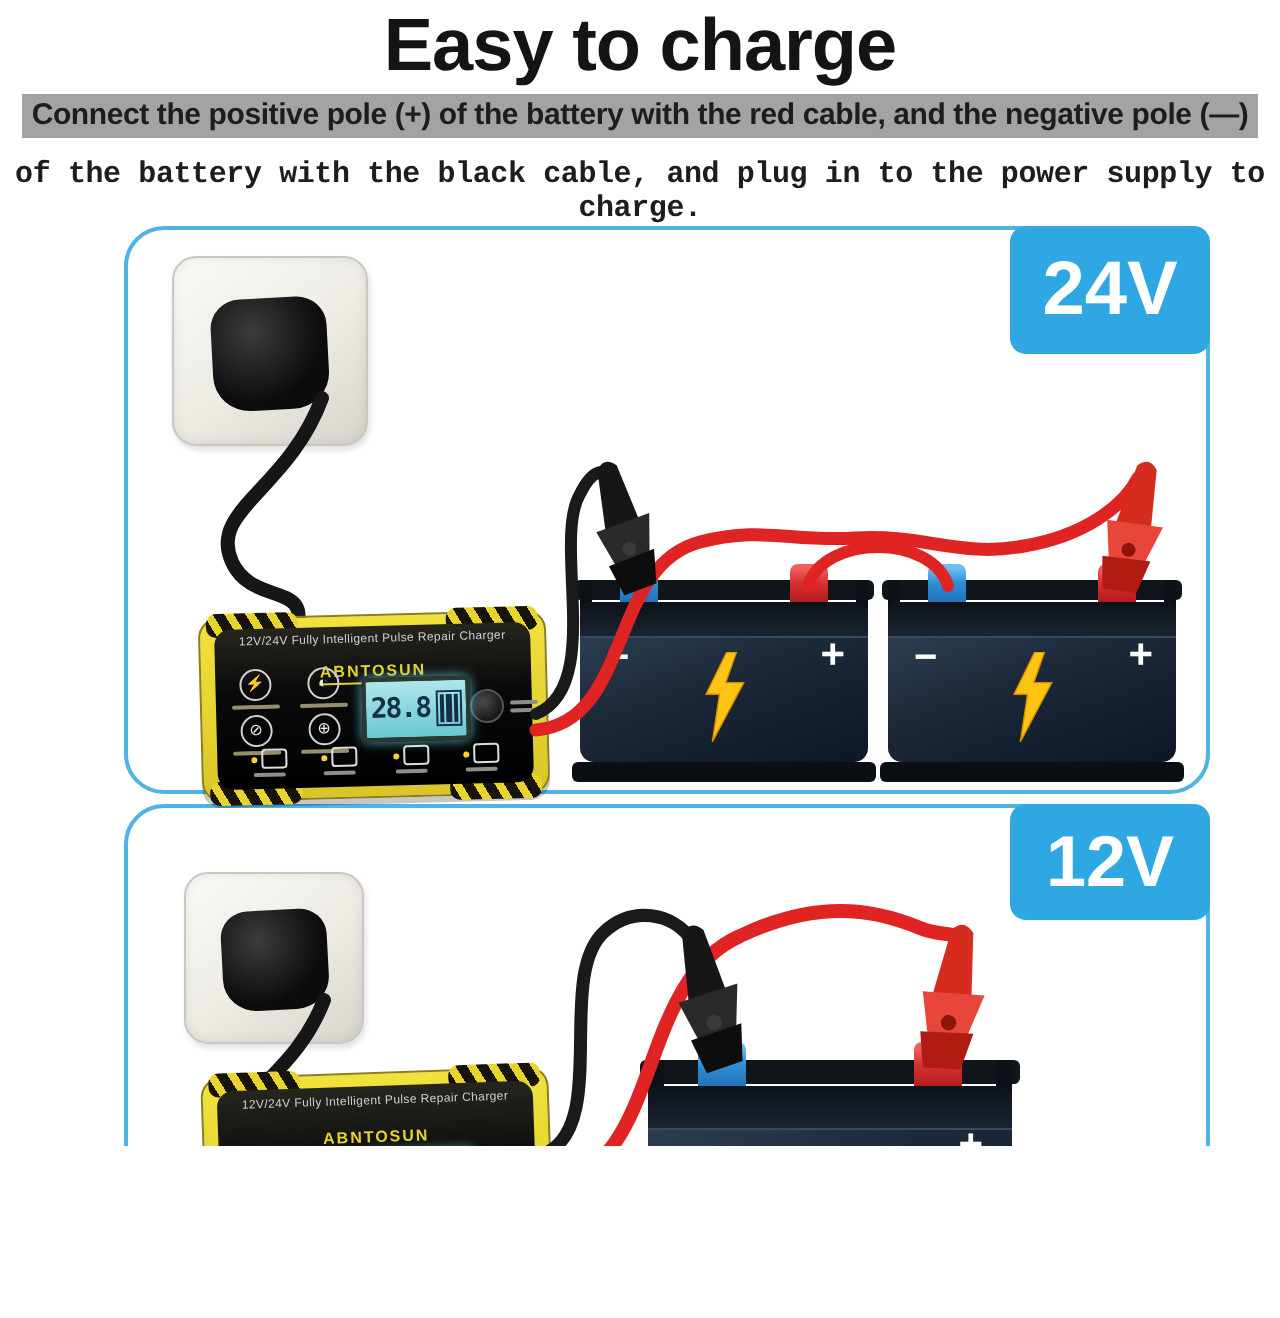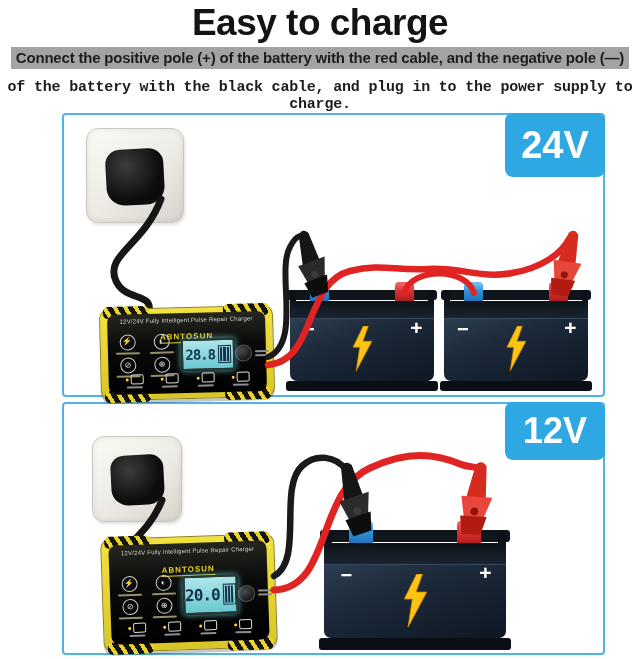--- a/index.html
+++ b/index.html
@@ -1,29 +1,29 @@
 <!DOCTYPE html>
 <html><head>
 <meta charset="utf-8">
 <style>
   html,body{margin:0;padding:0;background:#fff;}
-  .stage{position:relative;width:640px;height:659px;background:#ffffff;overflow:hidden;
+  .stage{position:relative;width:640px;height:573px;background:#ffffff;overflow:hidden;
          font-family:"Liberation Sans",sans-serif;}
 
   
   .title{position:absolute;top:2px;left:0;width:640px;text-align:center;
          font-size:37px;font-weight:bold;color:#141414;letter-spacing:-0.5px;}
   .instr{position:absolute;left:0;width:640px;text-align:center;
          font-size:15px;font-weight:600;color:#1d1d1d;letter-spacing:-0.2px;}
   .instr1{top:49px;}
   .instr2{top:79px;font-family:Liberation Mono, monospace;}
   .hl{background:#a3a3a3;padding:2px 5px 3px 5px;}
 
   
-  .panel{position:absolute;left:62px;width:543px;border:2px solid #4fb3e4;border-radius:4px;
+  .panel{position:absolute;left:62px;width:543px;border:2px solid #4fb3e4;border-radius:20px;
          background:#fff;box-sizing:border-box;}
   .panel-24v{top:113px;height:284px;}
   .panel-12v{top:402px;height:253px;}
   .badge{position:absolute;top:-2px;right:-2px;width:100px;background:#2ea7e2;border-radius:8px;
          display:flex;align-items:center;justify-content:center;color:#fff;font-weight:bold;}
   .panel-24v .badge{height:64px;font-size:38px;}
   .panel-12v .badge{height:58px;font-size:36px;}
 
   
   .outlet{position:absolute;border-radius:12px;border:1px solid #c9c7bf;

